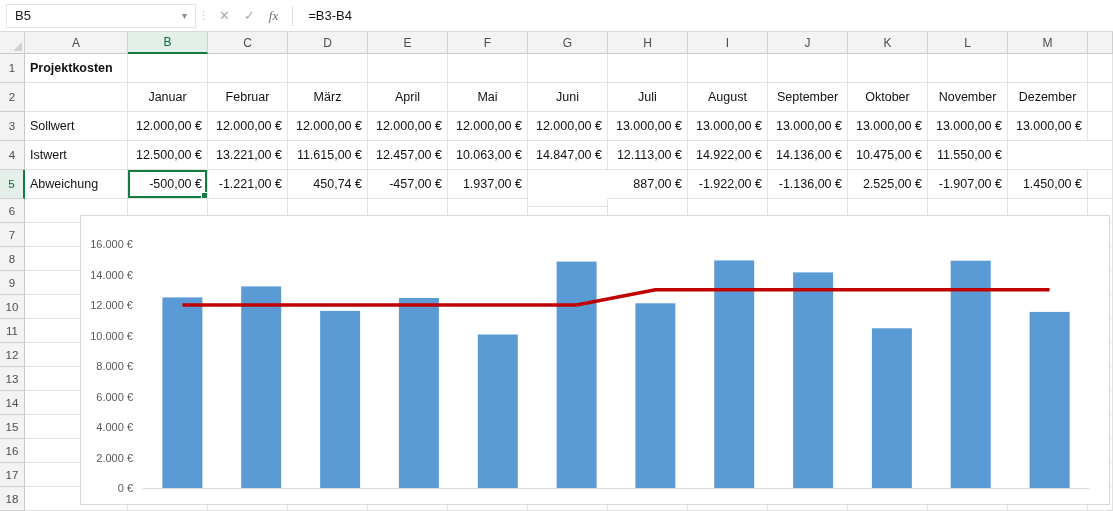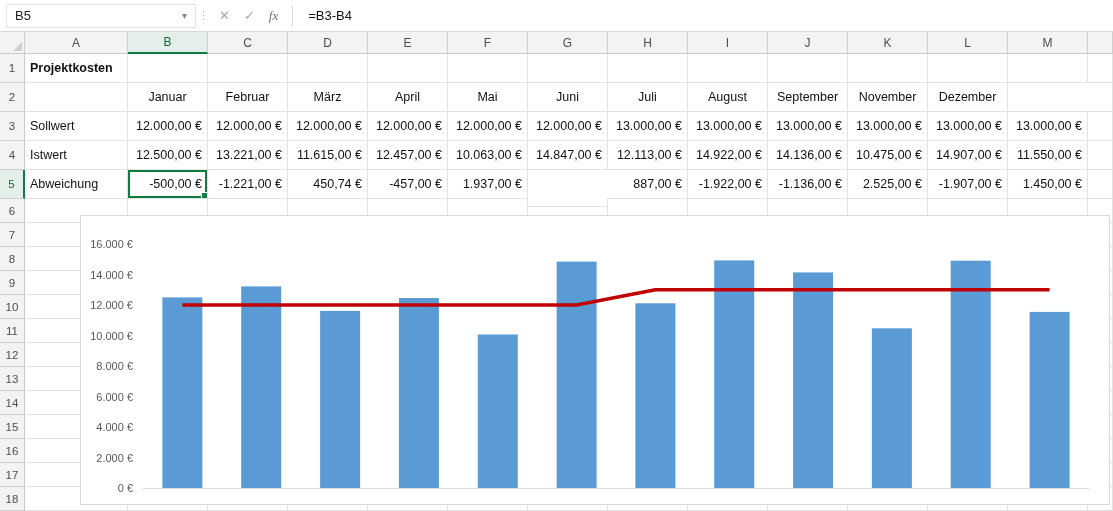--- a/index.html
+++ b/index.html
@@ -115,20 +115,21 @@
         <div class="cell" style="width: 103px;"></div>
         <div class="cell center" style="width: 80px;">Januar</div>
         <div class="cell center" style="width: 80px;">Februar</div>
         <div class="cell center" style="width: 80px;">März</div>
         <div class="cell center" style="width: 80px;">April</div>
         <div class="cell center" style="width: 80px;">Mai</div>
         <div class="cell center" style="width: 80px;">Juni</div>
         <div class="cell center" style="width: 80px;">Juli</div>
         <div class="cell center" style="width: 80px;">August</div>
         <div class="cell center" style="width: 80px;">September</div>
+        <div class="cell center" style="width: 80px;">Oktober</div>
         <div class="cell center" style="width: 80px;">November</div>
         <div class="cell center" style="width: 80px;">Dezember</div>
         <div class="cell" style="flex: 1 1 0%;"></div>
       </div>
       <div class="s-row" style="height: 29px;">
         <div class="row-h">3</div>
         <div class="cell left" style="width: 103px;">Sollwert</div>
         <div class="cell right" style="width: 80px;">12.000,00 €</div>
         <div class="cell right" style="width: 80px;">12.000,00 €</div>
         <div class="cell right" style="width: 80px;">12.000,00 €</div>
@@ -149,21 +150,20 @@
         <div class="cell right" style="width: 80px;">12.500,00 €</div>
         <div class="cell right" style="width: 80px;">13.221,00 €</div>
         <div class="cell right" style="width: 80px;">11.615,00 €</div>
         <div class="cell right" style="width: 80px;">12.457,00 €</div>
         <div class="cell right" style="width: 80px;">10.063,00 €</div>
         <div class="cell right" style="width: 80px;">14.847,00 €</div>
         <div class="cell right" style="width: 80px;">12.113,00 €</div>
         <div class="cell right" style="width: 80px;">14.922,00 €</div>
         <div class="cell right" style="width: 80px;">14.136,00 €</div>
         <div class="cell right" style="width: 80px;">10.475,00 €</div>
-        <div class="cell right" style="width: 80px;">14.907,00 €</div>
         <div class="cell right" style="width: 80px;">11.550,00 €</div>
         <div class="cell" style="flex: 1 1 0%;"></div>
       </div>
       <div class="s-row" style="height: 29px;">
         <div class="row-h hl">5</div>
         <div class="cell left" style="width: 103px;">Abweichung</div>
         <div class="cell right active" style="width: 80px;">-500,00 €</div>
         <div class="cell right" style="width: 80px;">-1.221,00 €</div>
         <div class="cell right" style="width: 80px;">450,74 €</div>
         <div class="cell right" style="width: 80px;">-457,00 €</div>

